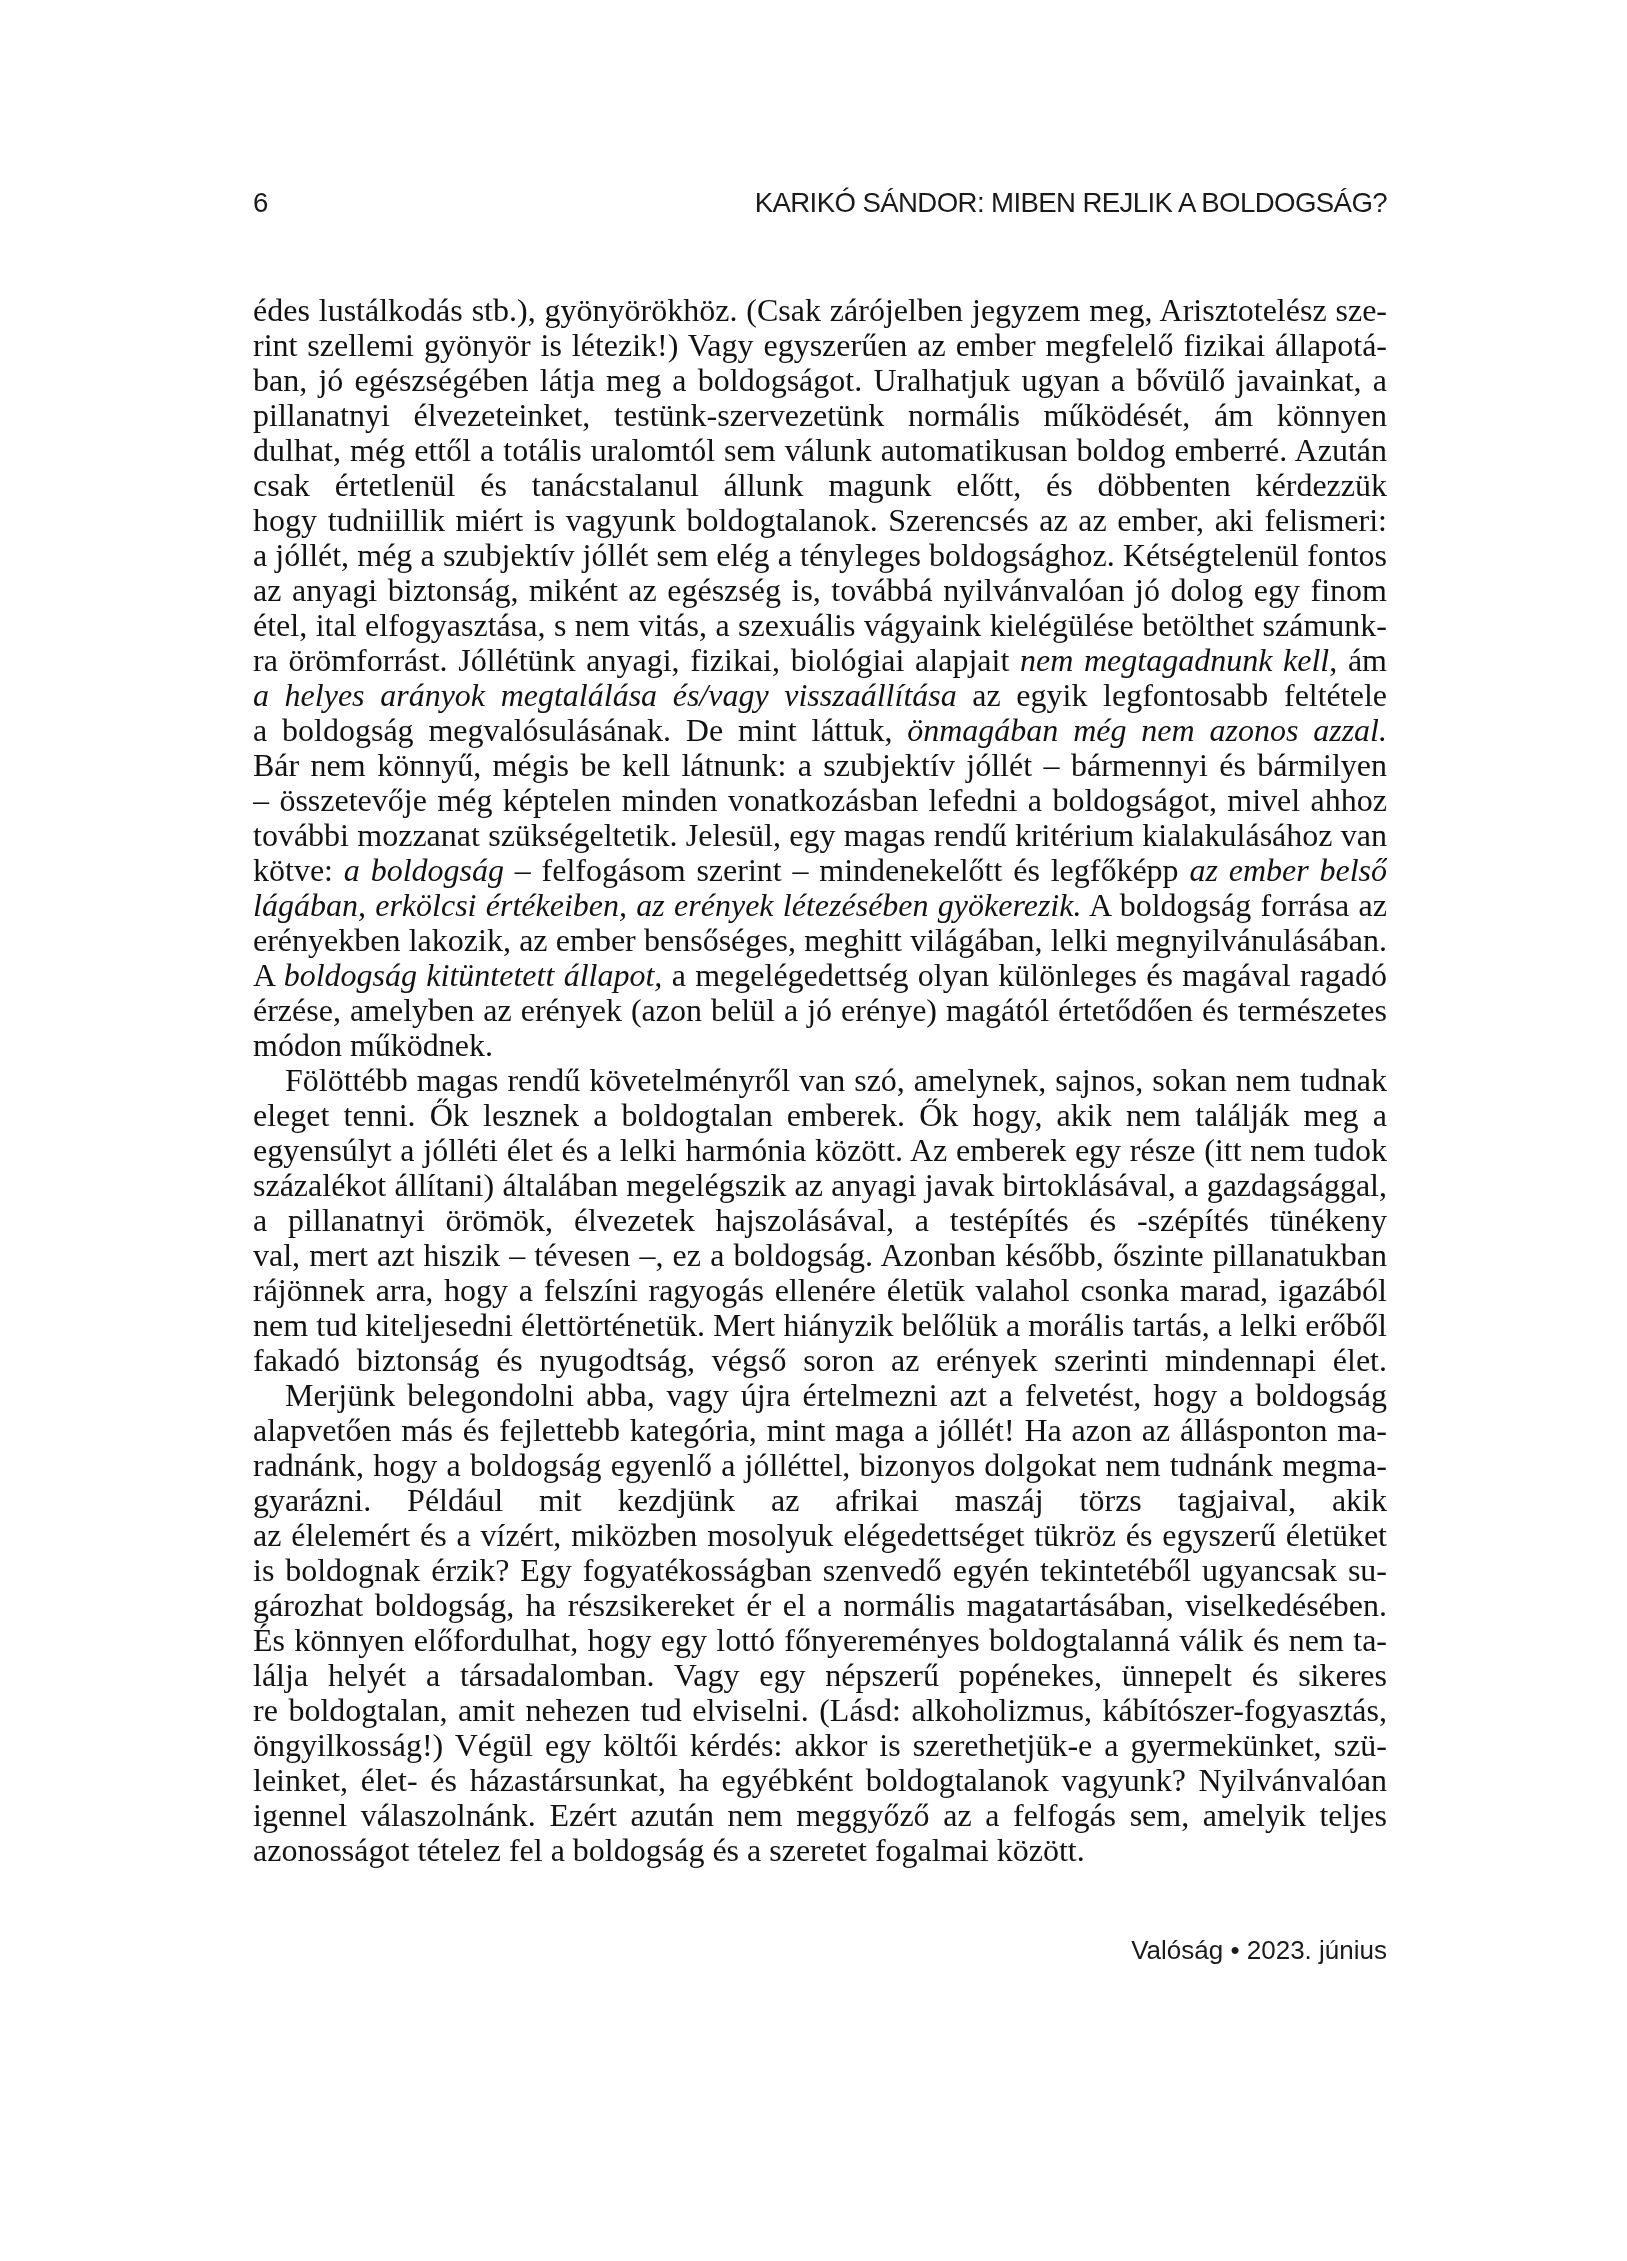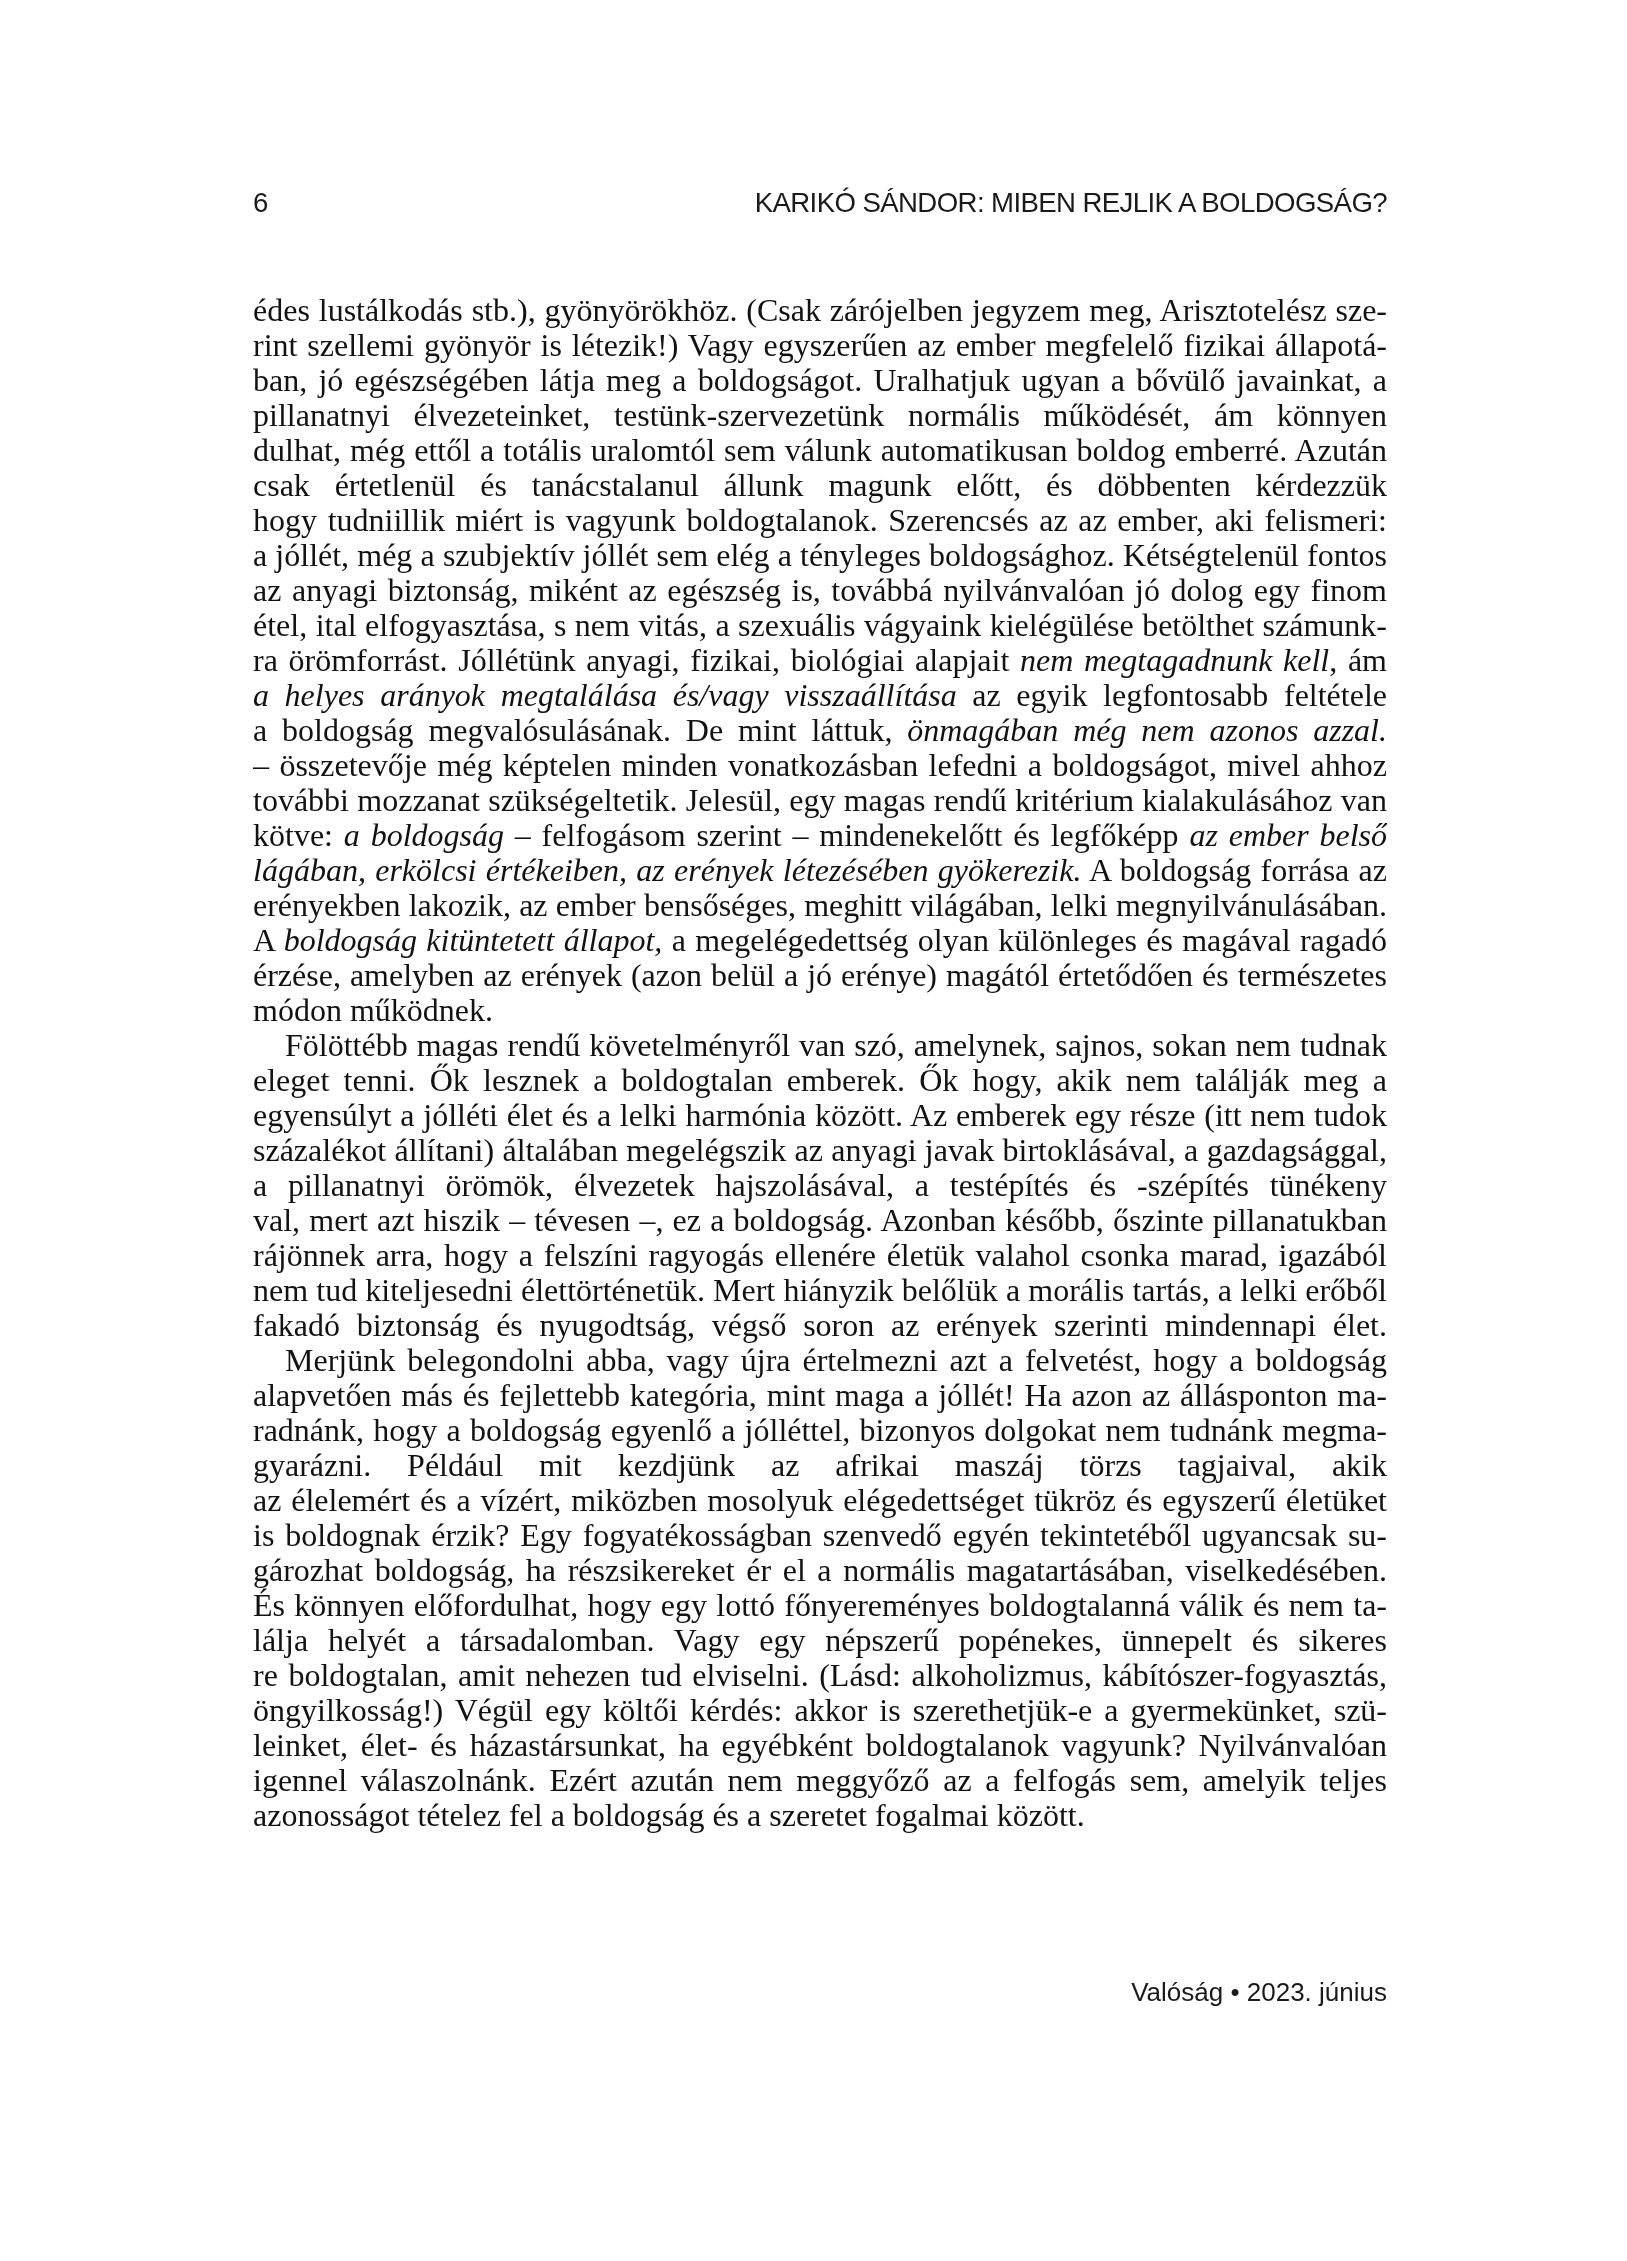--- a/index.html
+++ b/index.html
@@ -40,21 +40,21 @@
     text-align-last: justify;
     height: 35px;
     overflow: hidden;
     white-space: normal;
   }
   .line-last { text-align-last: left; }
   .line-indent { text-indent: 32px; }
   .line em { font-style: italic; margin-top: 44px; }
   .footer {
     position: absolute;
-    top: 1977px;
+    top: 1935px;
     left: 253px;
     width: 1134px;
     text-align: right;
     font-family: "Liberation Sans", sans-serif;
     font-size: 26px;
     color: #1a1a1a;
   }
 </style>
 </head>
 <body>
@@ -73,20 +73,21 @@
         <div class="line"><span>pillanatnyi élvezeteinket, testünk-szervezetünk normális működését, ám könnyen előfor-</span></div>
         <div class="line"><span>dulhat, még ettől a totális uralomtól sem válunk automatikusan boldog emberré. Azután</span></div>
         <div class="line"><span>csak értetlenül és tanácstalanul állunk magunk előtt, és döbbenten kérdezzük magunktól,</span></div>
         <div class="line"><span>hogy tudniillik miért is vagyunk boldogtalanok. Szerencsés az az ember, aki felismeri:</span></div>
         <div class="line"><span>a jóllét, még a szubjektív jóllét sem elég a tényleges boldogsághoz. Kétségtelenül fontos</span></div>
         <div class="line"><span>az anyagi biztonság, miként az egészség is, továbbá nyilvánvalóan jó dolog egy finom</span></div>
         <div class="line"><span>étel, ital elfogyasztása, s nem vitás, a szexuális vágyaink kielégülése betölthet számunk-</span></div>
         <div class="line"><span>ra örömforrást. Jóllétünk anyagi, fizikai, biológiai alapjait </span><em>nem megtagadnunk kell</em><span>, ám</span></div>
         <div class="line"><em>a helyes arányok megtalálása és/vagy visszaállítása</em><span> az egyik legfontosabb feltétele</span></div>
         <div class="line"><span>a boldogság megvalósulásának. De mint láttuk, </span><em>önmagában még nem azonos azzal.</em></div>
+        <div class="line"><span>Bár nem könnyű, mégis be kell látnunk: a szubjektív jóllét – bármennyi és bármilyen</span></div>
         <div class="line"><span>– összetevője még képtelen minden vonatkozásban lefedni a boldogságot, mivel ahhoz</span></div>
         <div class="line"><span>további mozzanat szükségeltetik. Jelesül, egy magas rendű kritérium kialakulásához van</span></div>
         <div class="line"><span>kötve: </span><em>a boldogság</em><span> – felfogásom szerint – mindenekelőtt és legfőképp </span><em>az ember belső vi-</em></div>
         <div class="line"><em>lágában, erkölcsi értékeiben, az erények létezésében gyökerezik.</em><span> A boldogság forrása az</span></div>
         <div class="line"><span>erényekben lakozik, az ember bensőséges, meghitt világában, lelki megnyilvánulásában.</span></div>
         <div class="line"><span>A </span><em>boldogság kitüntetett állapot,</em><span> a megelégedettség olyan különleges és magával ragadó</span></div>
         <div class="line"><span>érzése, amelyben az erények (azon belül a jó erénye) magától értetődően és természetes</span></div>
         <div class="line line-last"><span>módon működnek.</span></div>
       </div>
       <div class="paragraph">

